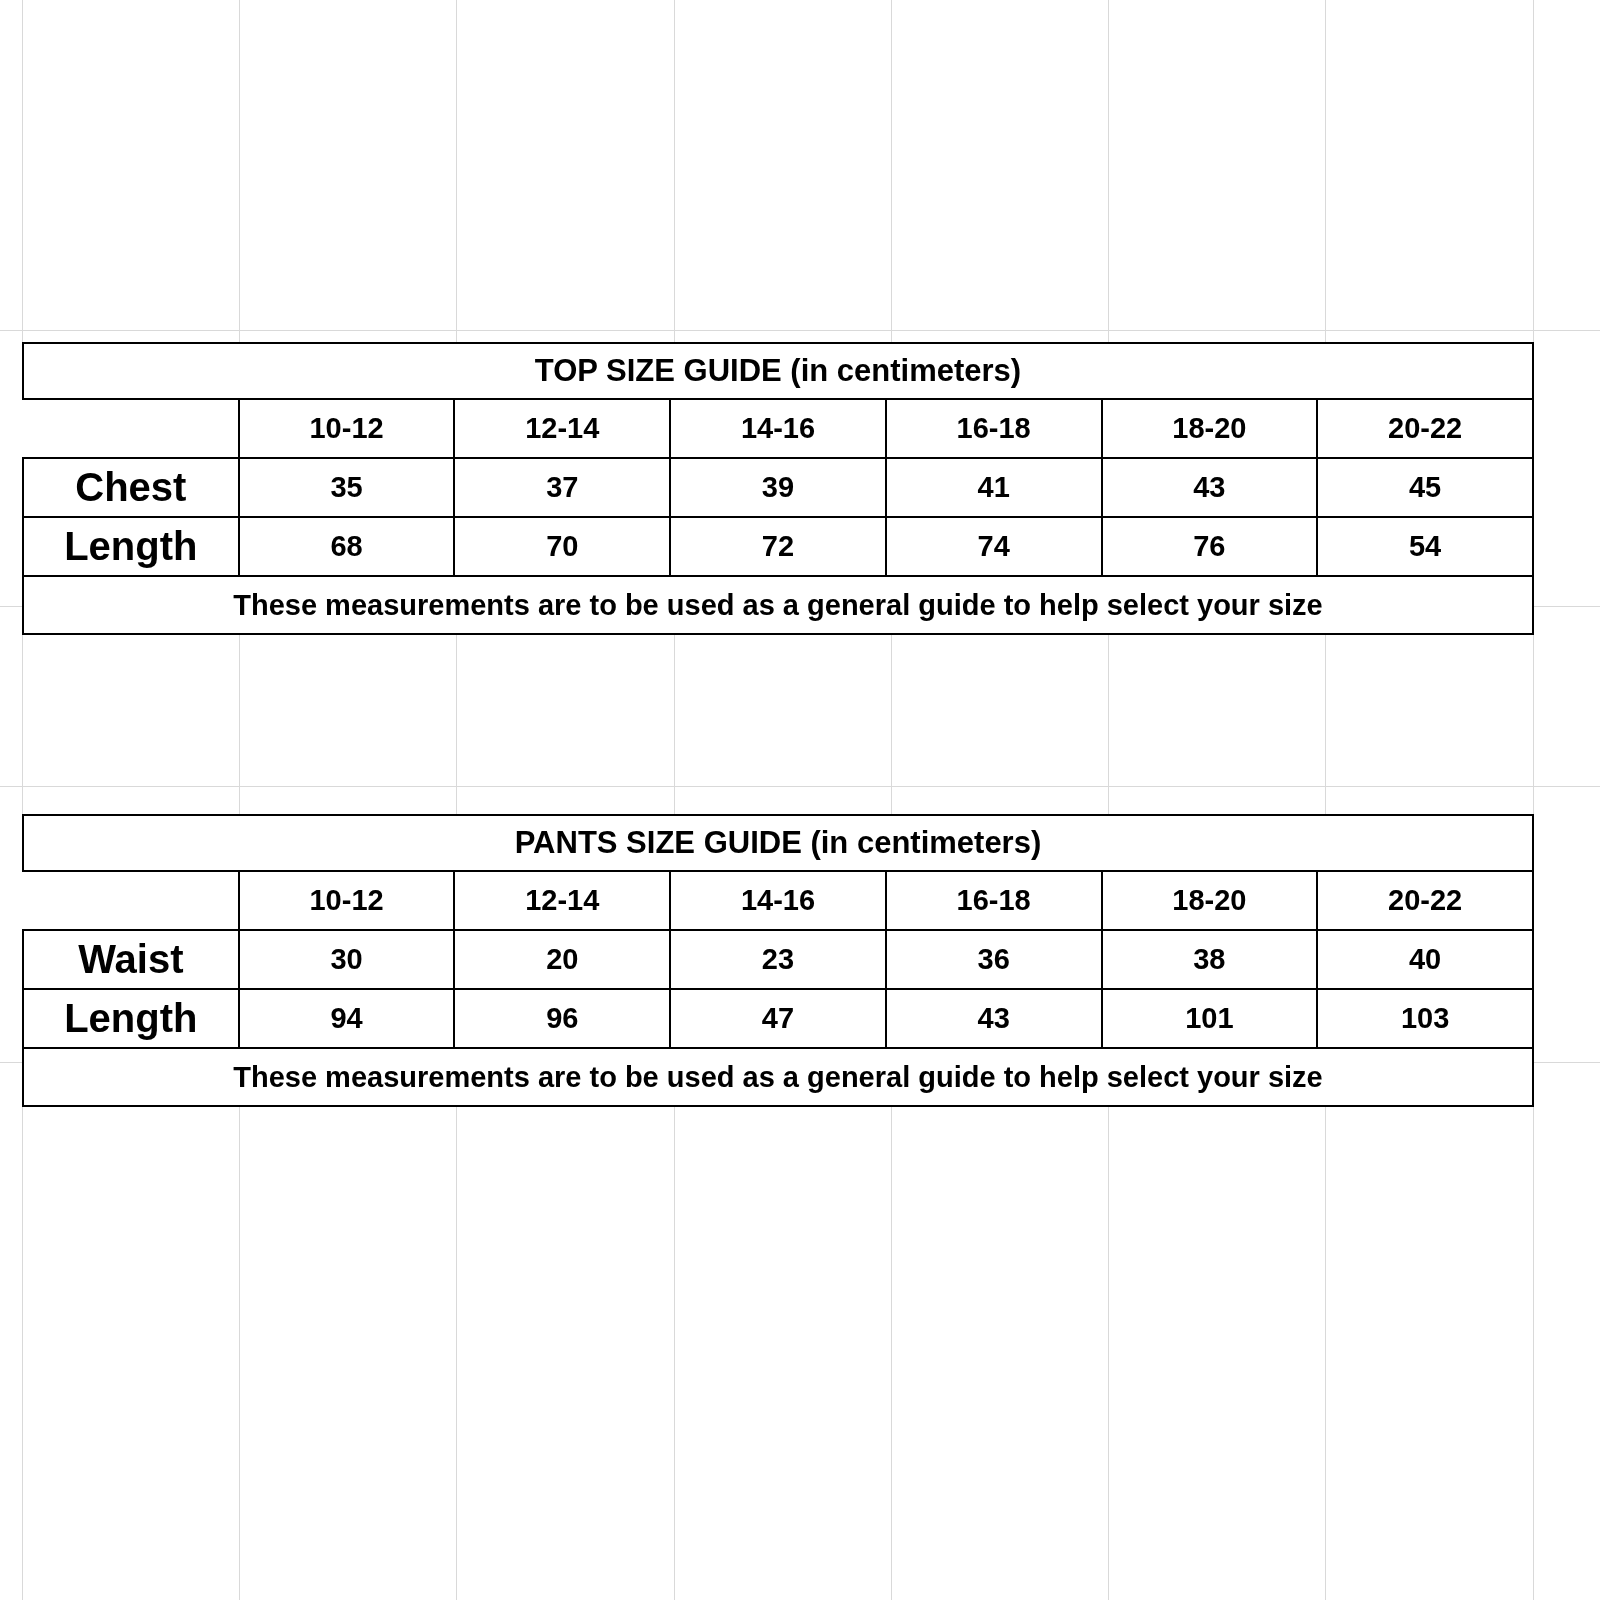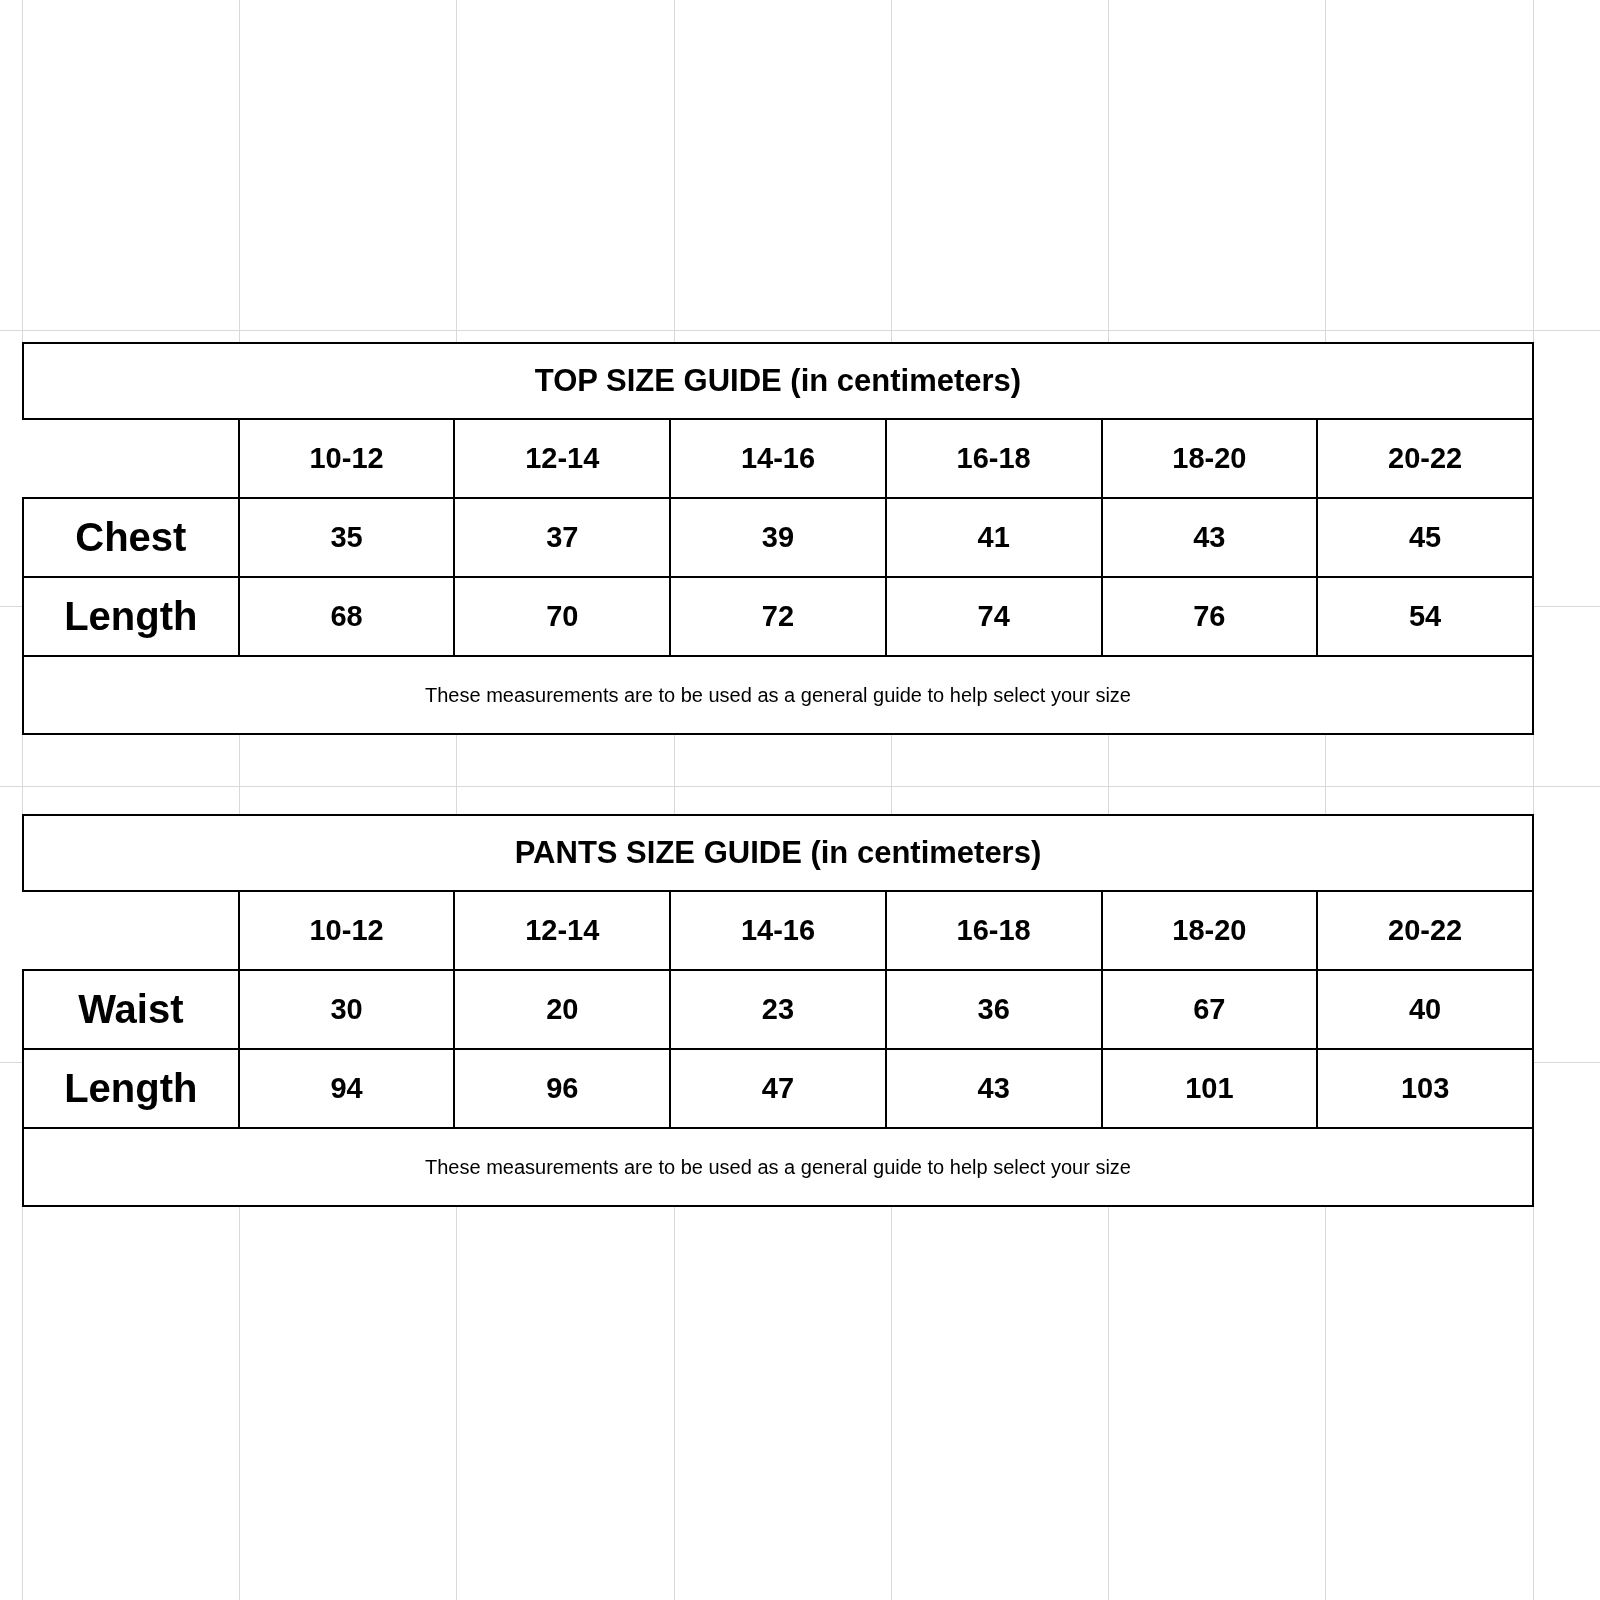--- a/index.html
+++ b/index.html
@@ -50,38 +50,38 @@
   }
   .sheet.top-guide { top: 342px; }
   .sheet.pants-guide { top: 814px; }
 
   .sheet td {
     border: 2px solid #000000;
     text-align: center;
     vertical-align: middle;
     font-size: 29px;
     font-weight: bold;
-    padding: 12px;
+    padding: 2px;
     height: 53px;
     line-height: 53px;
     background: #ffffff;
   }
   .sheet td.title {
     font-size: 31px;
     font-weight: bold;
     height: 50px;
     line-height: 50px;
   }
   .sheet td.row-label {
     font-size: 40px;
     font-weight: bold;
   }
   .sheet td.note {
-    font-size: 20px;
-    font-weight: normal;
+    font-size: 29px;
+    font-weight: bold;
     height: 52px;
     line-height: 52px;
   }
   .sheet td.corner {
     border-top: none;
     border-left: none;
   }
   .col-label { width: 222px; }
   .col-size { width: 215px; }
 </style>
@@ -154,21 +154,21 @@
       <td class="col-size">16-18</td>
       <td class="col-size">18-20</td>
       <td class="col-size">20-22</td>
     </tr>
     <tr>
       <td class="row-label">Waist</td>
       <td>30</td>
       <td>20</td>
       <td>23</td>
       <td>36</td>
-      <td>67</td>
+      <td>38</td>
       <td>40</td>
     </tr>
     <tr>
       <td class="row-label">Length</td>
       <td>94</td>
       <td>96</td>
       <td>47</td>
       <td>43</td>
       <td>101</td>
       <td>103</td>

